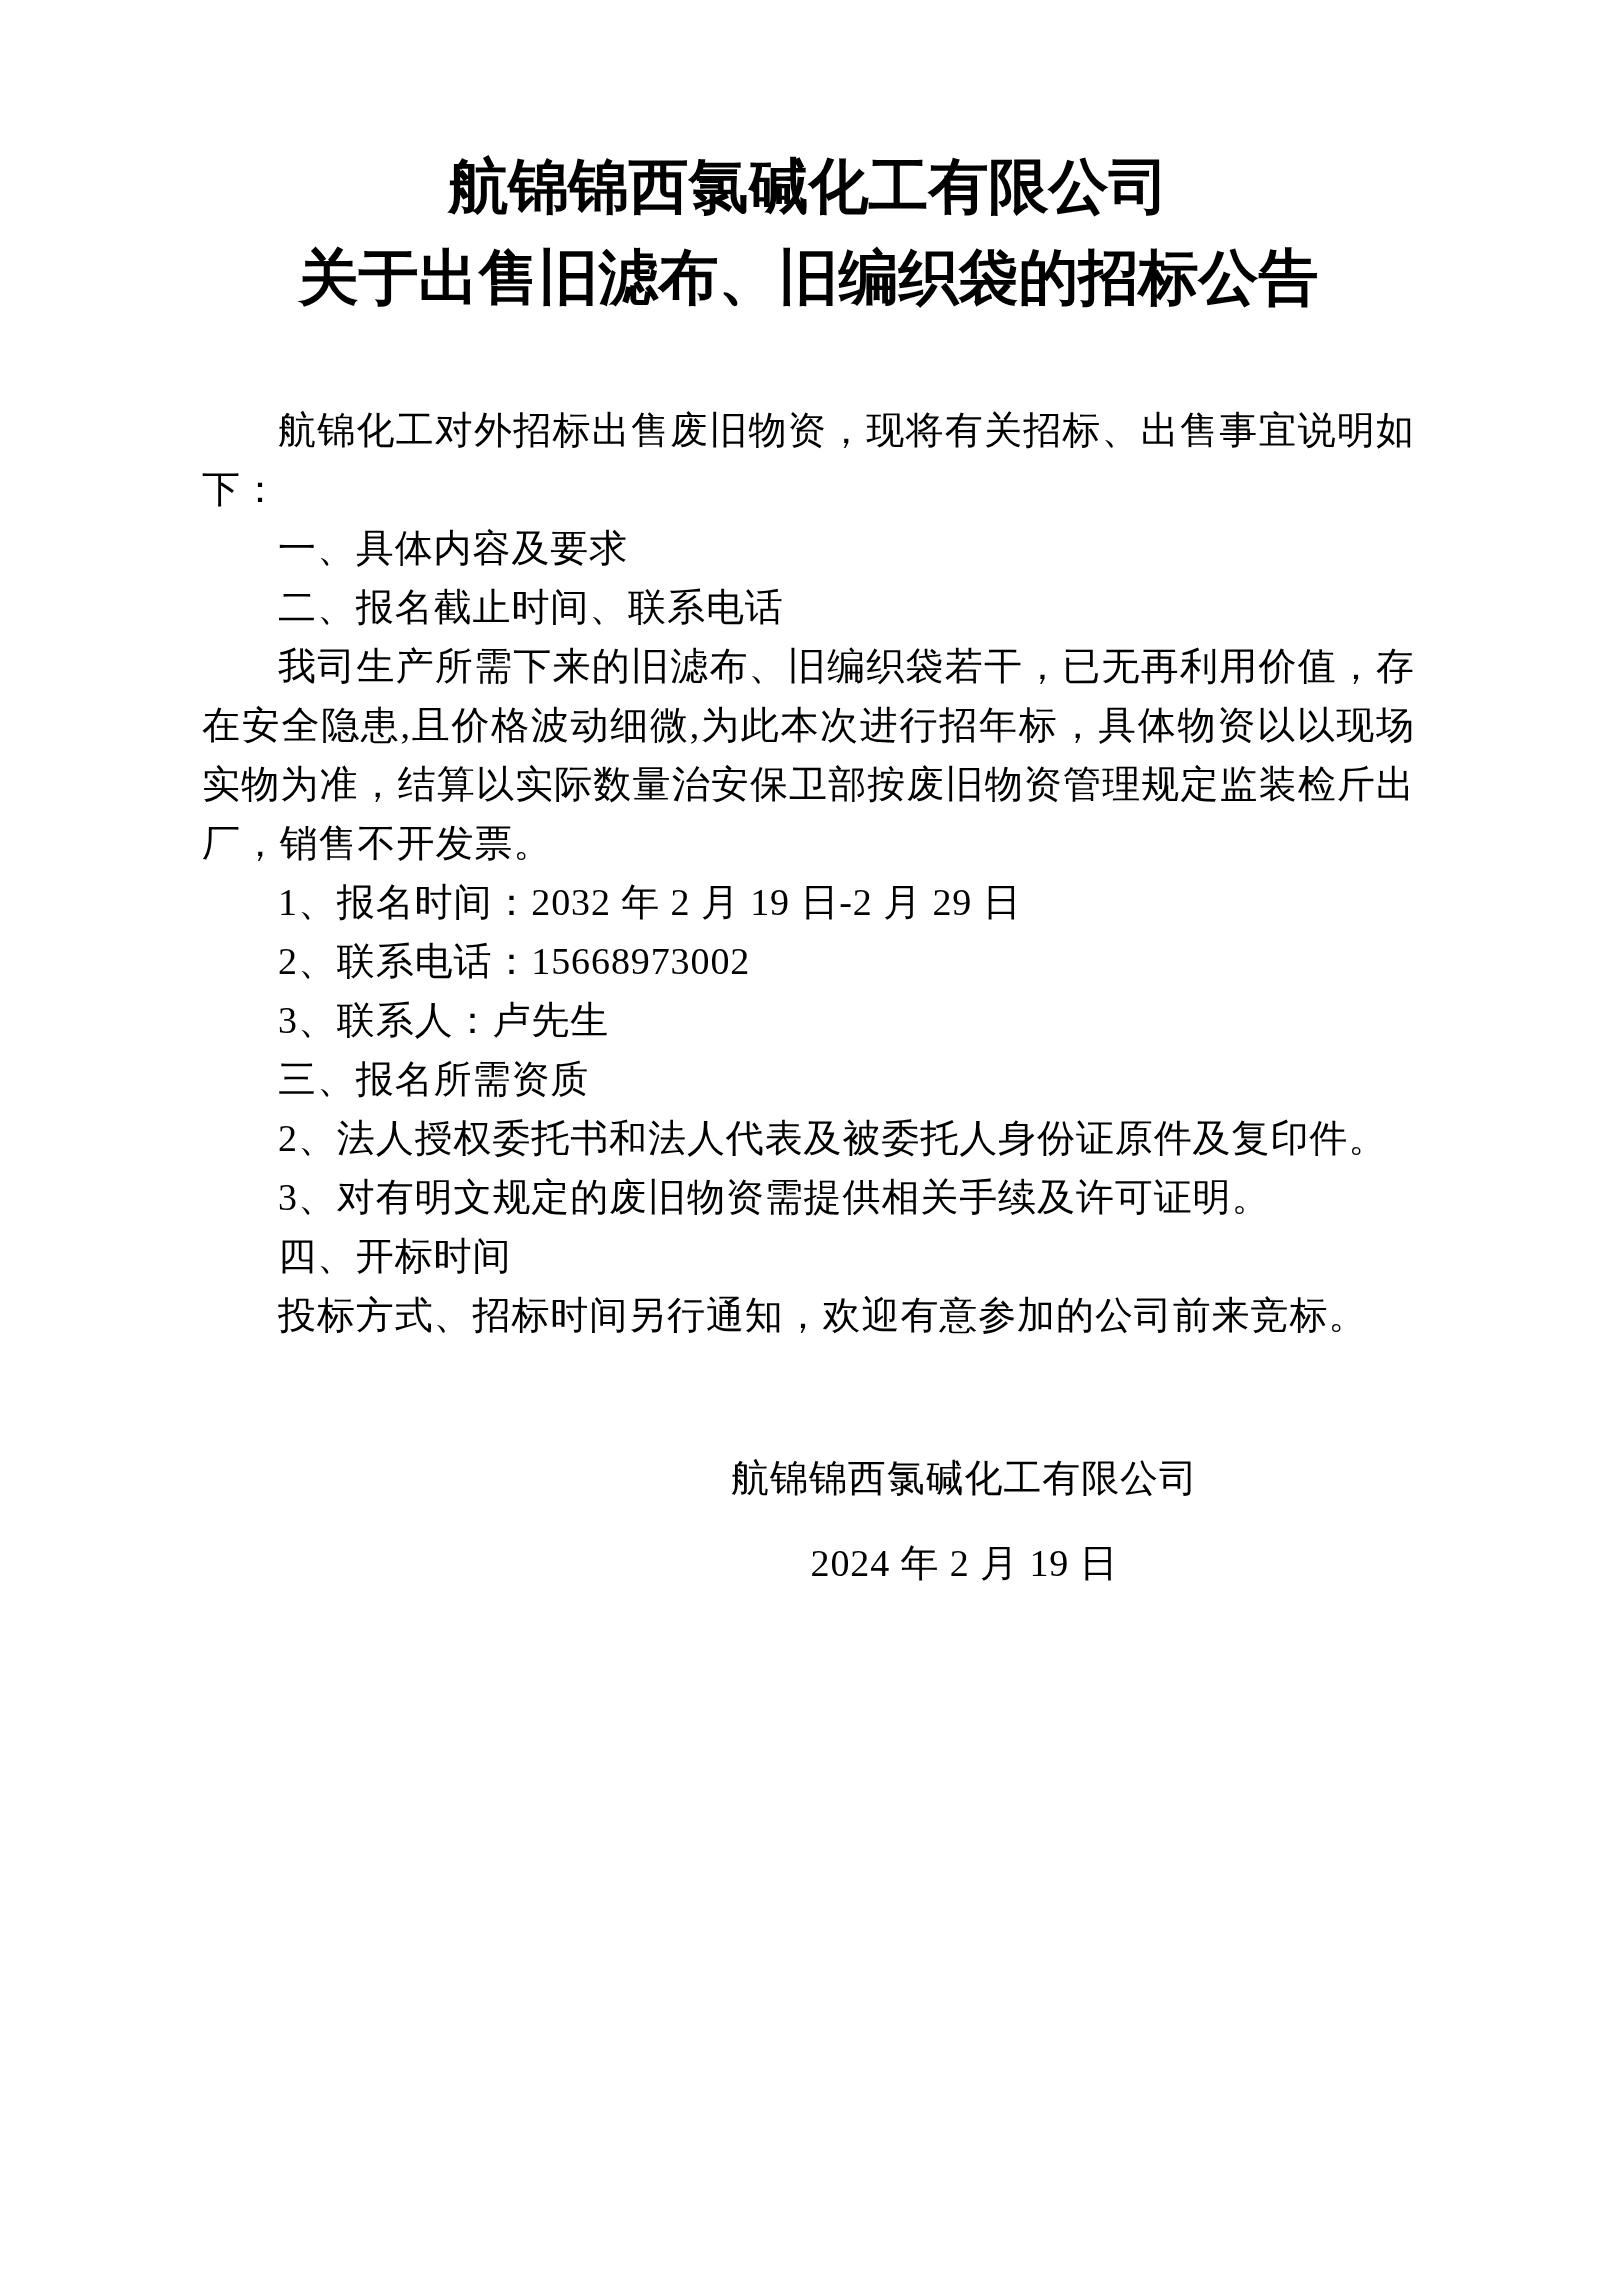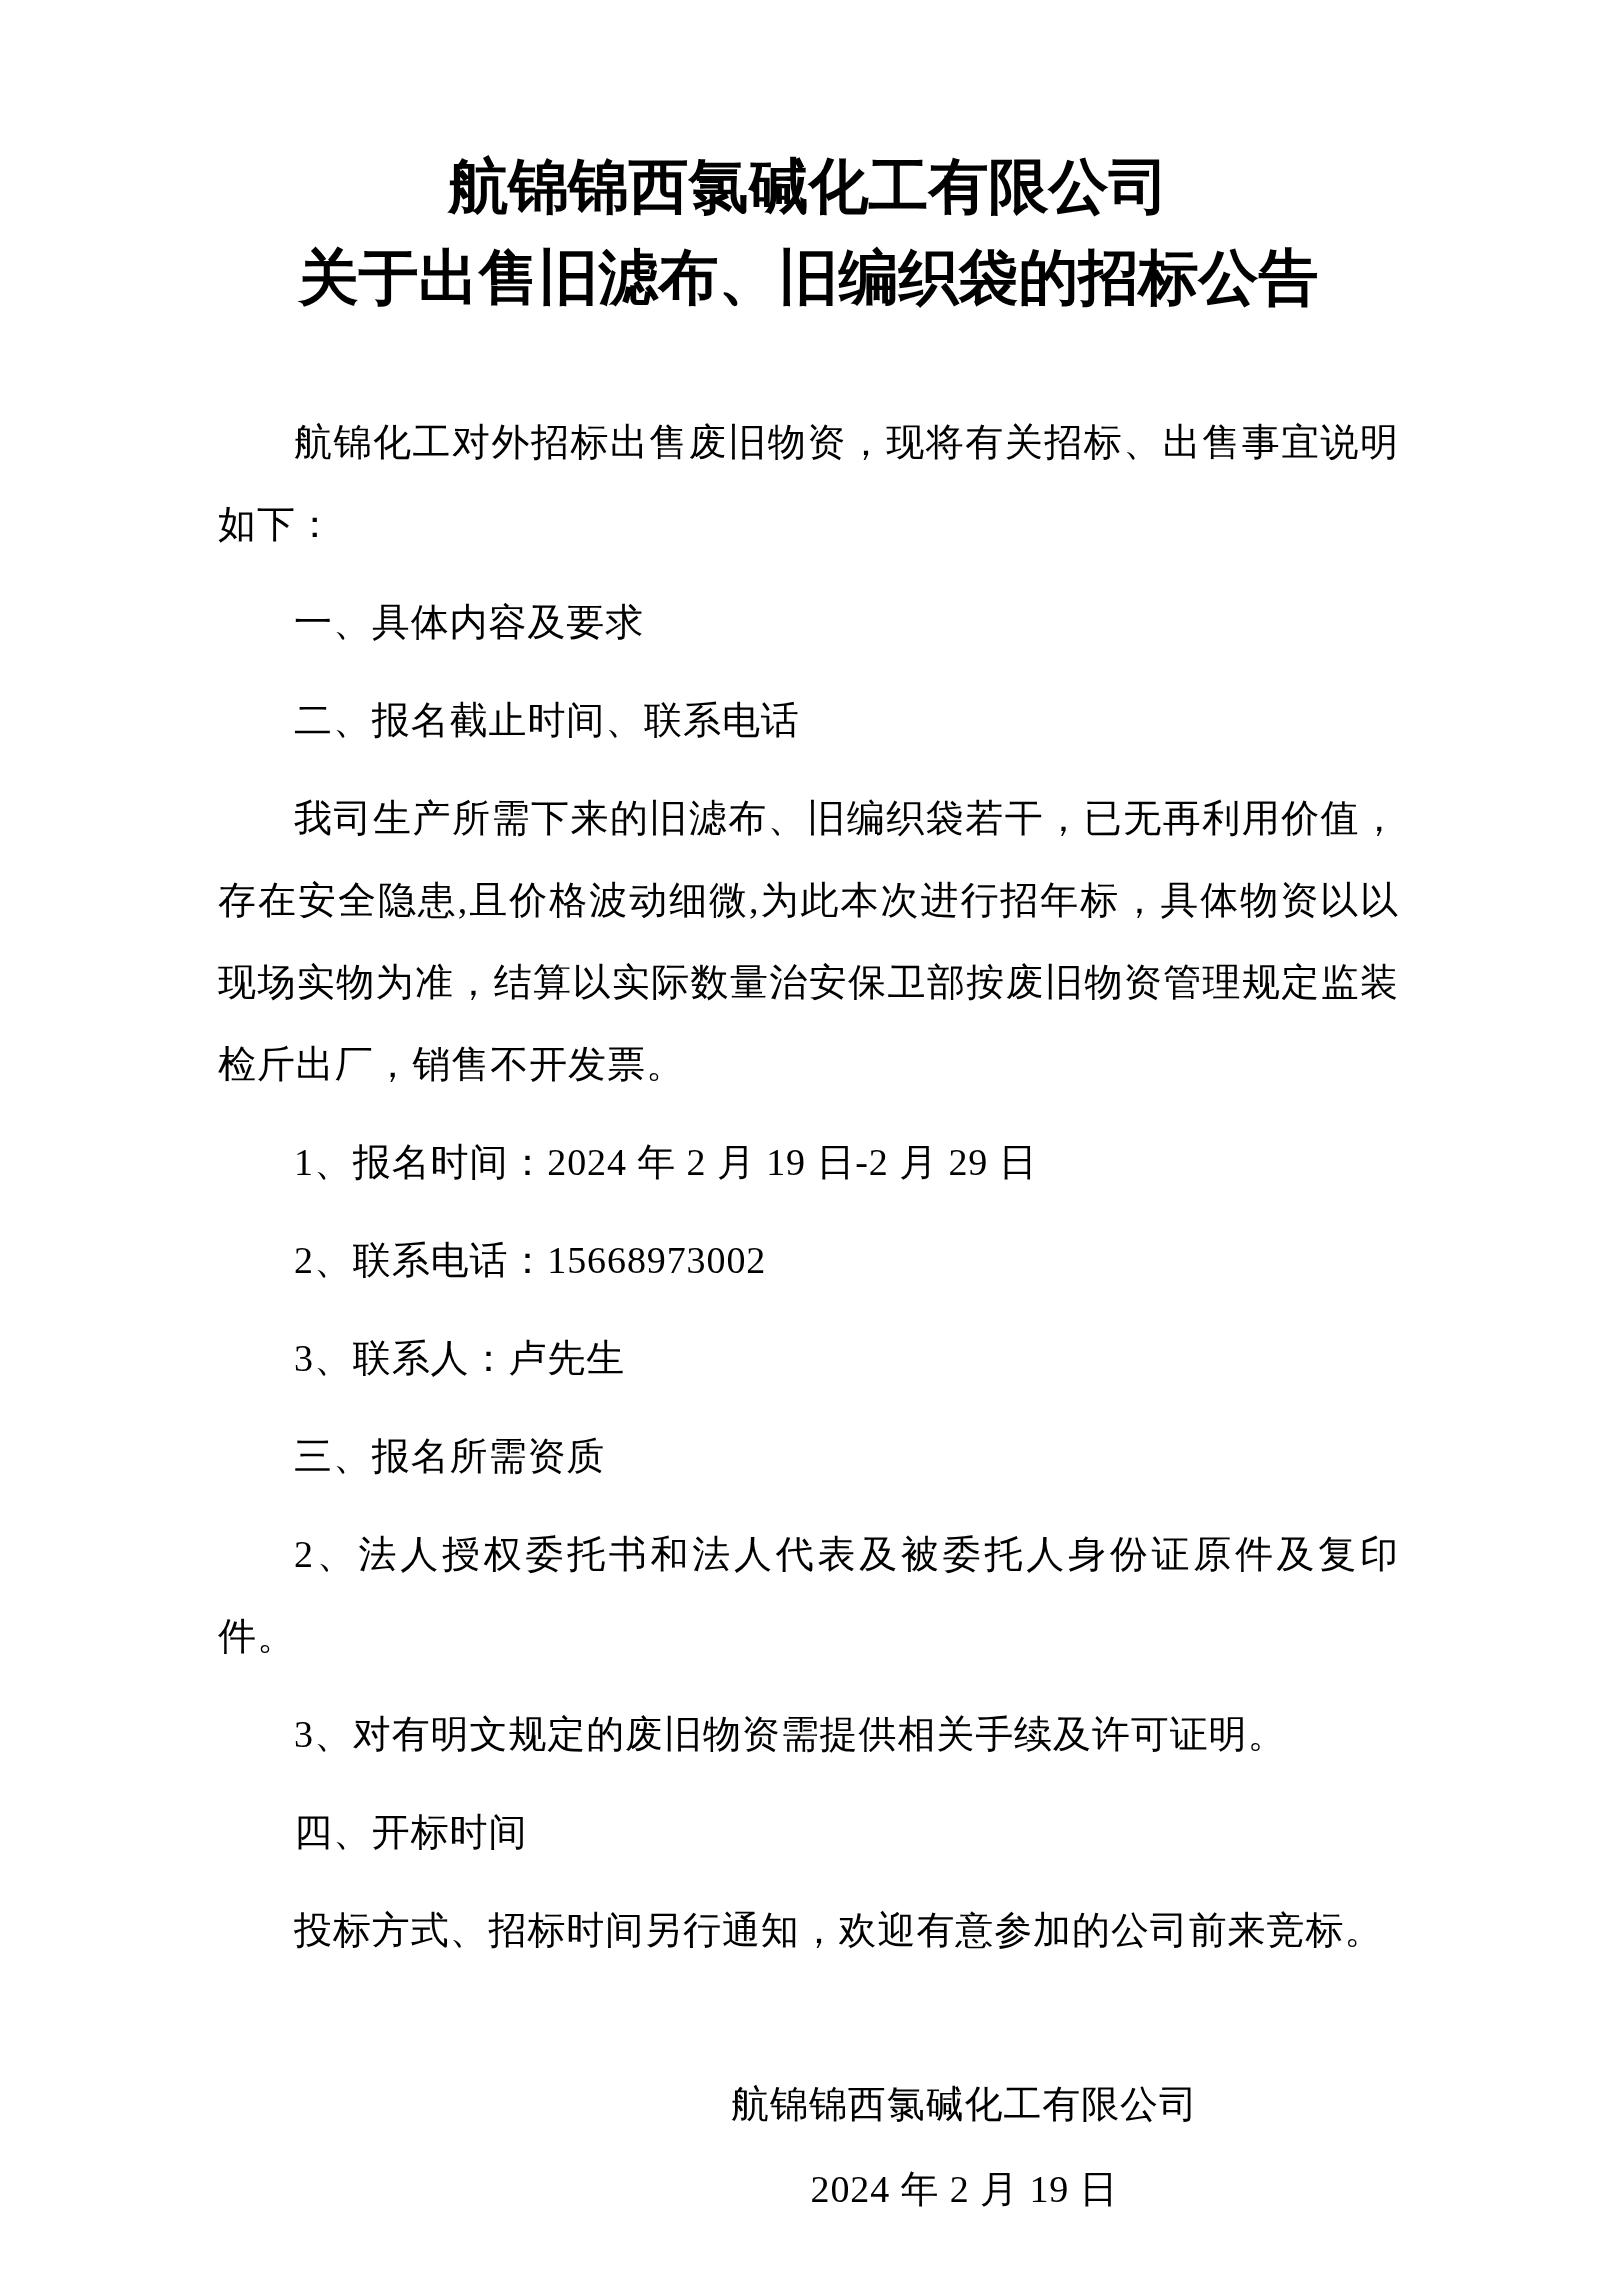--- a/index.html
+++ b/index.html
@@ -26,23 +26,23 @@
     font-size: 60px;
     line-height: 91px;
     font-weight: bold;
     text-align: center;
     font-family: "Liberation Serif", "DejaVu Serif", serif;
   }
   .body-text {
     margin-top: 77px;
   }
   .body-text p {
-    margin: 16px;
+    margin: 0;
     font-size: 38px;
-    line-height: 82px;
+    line-height: 59px;
     text-indent: 76px;
     text-align: justify;
     letter-spacing: 0.9px;
   }
   .signature {
     margin-top: 91px;
     margin-left: 435px;
     width: 655px;
     text-align: center;
   }
@@ -59,21 +59,21 @@
 <div class="page">
 
   <h1 class="doc-title">航锦锦西氯碱化工有限公司</h1>
   <h1 class="doc-title">关于出售旧滤布、旧编织袋的招标公告</h1>
 
   <div class="body-text">
     <p>航锦化工对外招标出售废旧物资，现将有关招标、出售事宜说明如下：</p>
     <p>一、具体内容及要求</p>
     <p>二、报名截止时间、联系电话</p>
     <p>我司生产所需下来的旧滤布、旧编织袋若干，已无再利用价值，存在安全隐患,且价格波动细微,为此本次进行招年标，具体物资以以现场实物为准，结算以实际数量治安保卫部按废旧物资管理规定监装检斤出厂，销售不开发票。</p>
-    <p>1、报名时间：2024 年 2 月 19 日-2 月 29 日</p>
+    <p>1、报名时间：2032 年 2 月 19 日-2 月 29 日</p>
     <p>2、联系电话：15668973002</p>
     <p>3、联系人：卢先生</p>
     <p>三、报名所需资质</p>
     <p>2、法人授权委托书和法人代表及被委托人身份证原件及复印件。</p>
     <p>3、对有明文规定的废旧物资需提供相关手续及许可证明。</p>
     <p>四、开标时间</p>
     <p>投标方式、招标时间另行通知，欢迎有意参加的公司前来竞标。</p>
   </div>
 
   <div class="signature">

